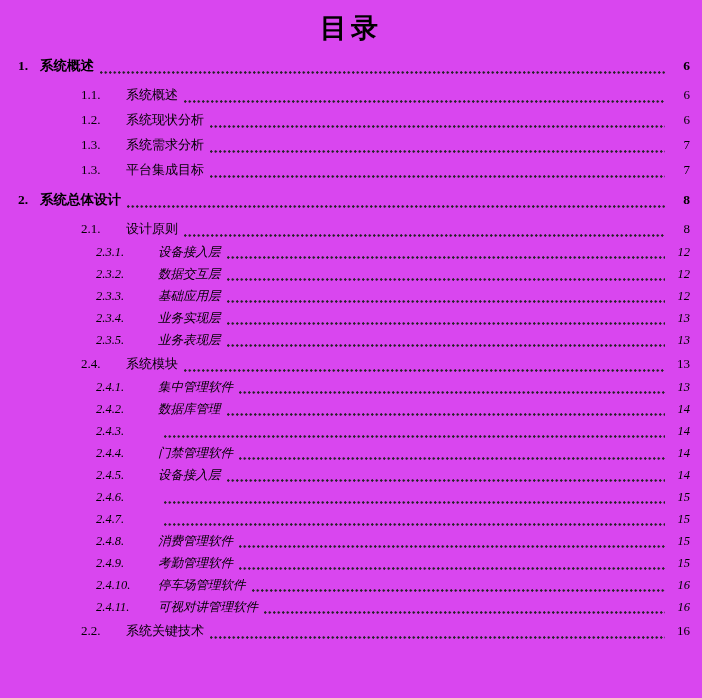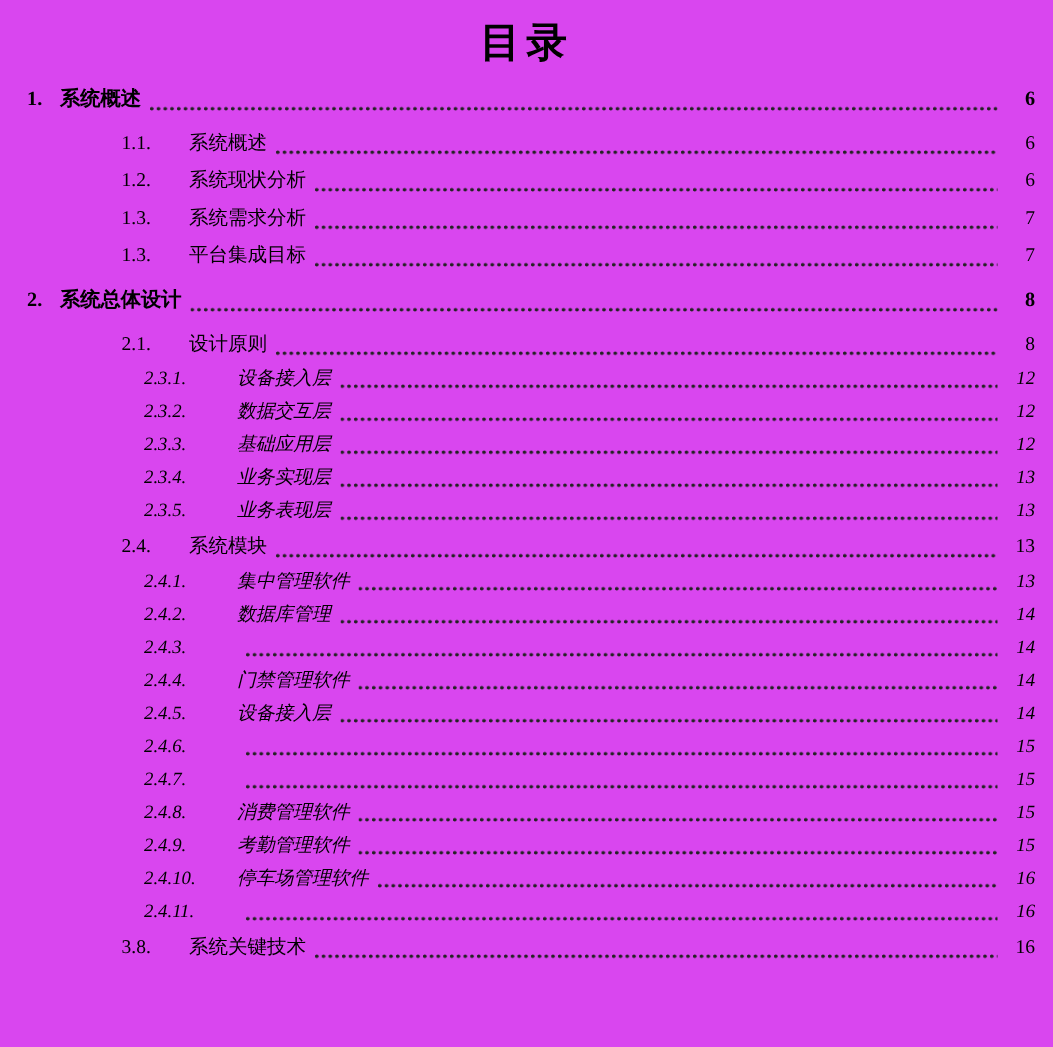--- a/index.html
+++ b/index.html
@@ -218,23 +218,24 @@
         <span class="pagenum">15</span>
       </div>
       <div class="row level3">
         <span class="num">2.4.10.</span>
         <span class="title">停车场管理软件</span>
         <span class="leader"></span>
         <span class="pagenum">16</span>
       </div>
       <div class="row level3">
         <span class="num">2.4.11.</span>
+        <span class="title">可视对讲管理软件</span>
         <span class="leader"></span>
         <span class="pagenum">16</span>
       </div>
       <div class="row level2">
-        <span class="num">3.8.</span>
+        <span class="num">2.2.</span>
         <span class="title">系统关键技术</span>
         <span class="leader"></span>
         <span class="pagenum">16</span>
       </div>
     </div>
 </div>
 
 </body></html>

